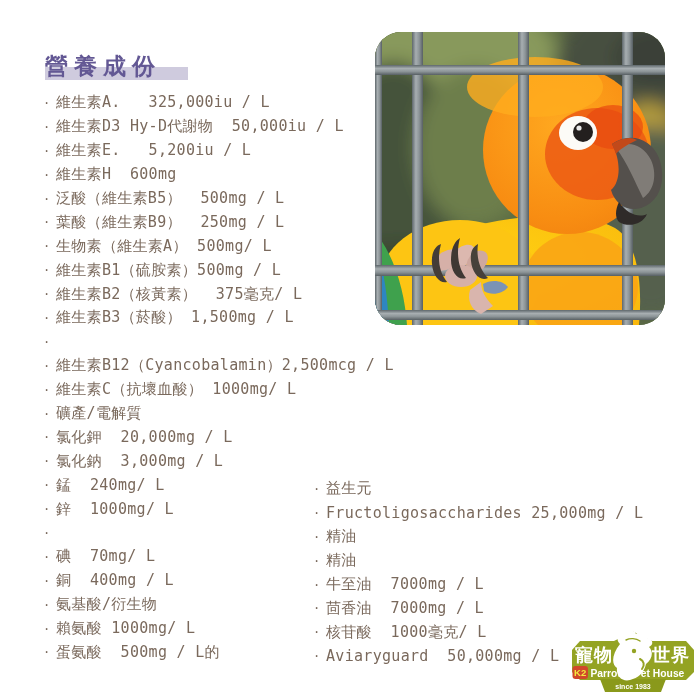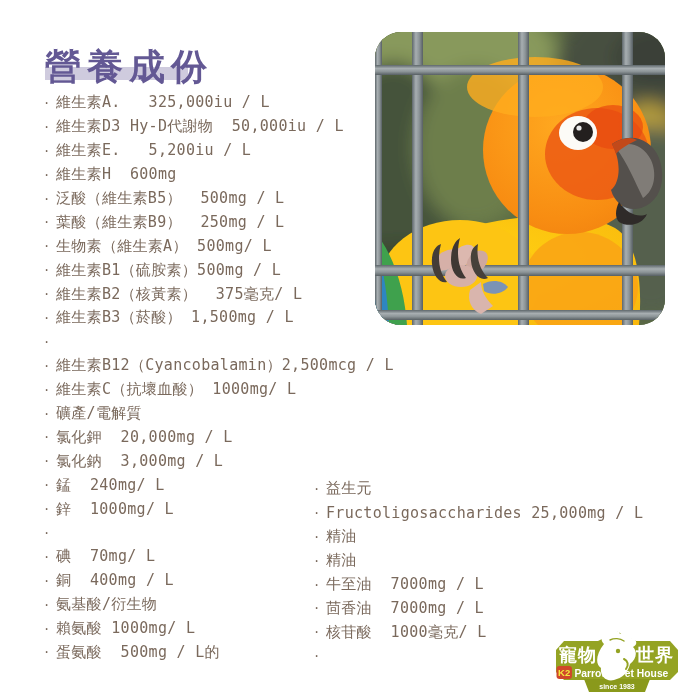--- a/index.html
+++ b/index.html
@@ -11,21 +11,21 @@
   .canvas{position:absolute;inset:0;width:700px;height:700px;background:#ffffff;}
 
   
   .title-band{
     position:absolute;left:45px;top:67px;width:143px;height:13px;
     background:#cfcbde;z-index:1;
   }
   .page-title{
     position:absolute;left:45px;top:51px;z-index:2;
     font-family:"DejaVu Serif","Liberation Serif",serif;
-    font-weight:bold;font-size:36px;line-height:30px;
+    font-weight:bold;font-size:23px;line-height:30px;
     color:#635894;letter-spacing:6px;white-space:pre;
   }
 
   
   .nlist{position:absolute;color:#7a695c;font-size:15px;z-index:2;}
   .nlist .row{display:flex;align-items:center;height:23.9px;white-space:pre;}
   .nlist .bullet{
     width:13px;flex:0 0 13px;font-size:12px;line-height:1;
     color:#7a695c;
   }
@@ -34,21 +34,21 @@
   #list-right{left:313px;top:477px;}
 
   
   .photo{
     position:absolute;left:375px;top:32px;width:290px;height:293px;
     border-radius:26px;overflow:hidden;z-index:1;background:#5a6a42;
   }
   .photo svg{display:block;}
 
   
-  .logo{position:absolute;left:554px;top:630px;width:126px;height:63px;z-index:3;}
+  .logo{position:absolute;left:570px;top:630px;width:126px;height:63px;z-index:3;}
   .logo svg{display:block;}
 </style>
 </head>
 <body>
 
 <div class="canvas">
 
   <div class="title-band"></div>
   <div class="page-title">營養成份</div>
 
@@ -80,21 +80,21 @@
     </div>
 
   <div id="list-right" class="nlist">
       <div class="row"><span class="bullet">·</span><span class="itext">益生元</span></div>
       <div class="row"><span class="bullet">·</span><span class="itext">Fructoligosaccharides 25,000mg / L</span></div>
       <div class="row"><span class="bullet">·</span><span class="itext">精油</span></div>
       <div class="row"><span class="bullet">·</span><span class="itext">精油</span></div>
       <div class="row"><span class="bullet">·</span><span class="itext">牛至油  7000mg / L</span></div>
       <div class="row"><span class="bullet">·</span><span class="itext">茴香油  7000mg / L</span></div>
       <div class="row"><span class="bullet">·</span><span class="itext">核苷酸  1000毫克/ L</span></div>
-      <div class="row"><span class="bullet">·</span></div>
+      <div class="row"><span class="bullet">·</span><span class="itext">Aviaryguard  50,000mg / L</span></div>
     </div>
 
   <div class="photo">
     <svg width="290" height="293" viewBox="0 0 290 293" aria-hidden="true">
       <defs>
         <filter id="blur8" x="-30%" y="-30%" width="160%" height="160%">
             <feGaussianBlur stdDeviation="9"></feGaussianBlur>
           </filter>
         <linearGradient id="vbar" x1="0" y1="0" x2="1" y2="0">
           <stop offset="0" stop-color="#5e676b"></stop>

